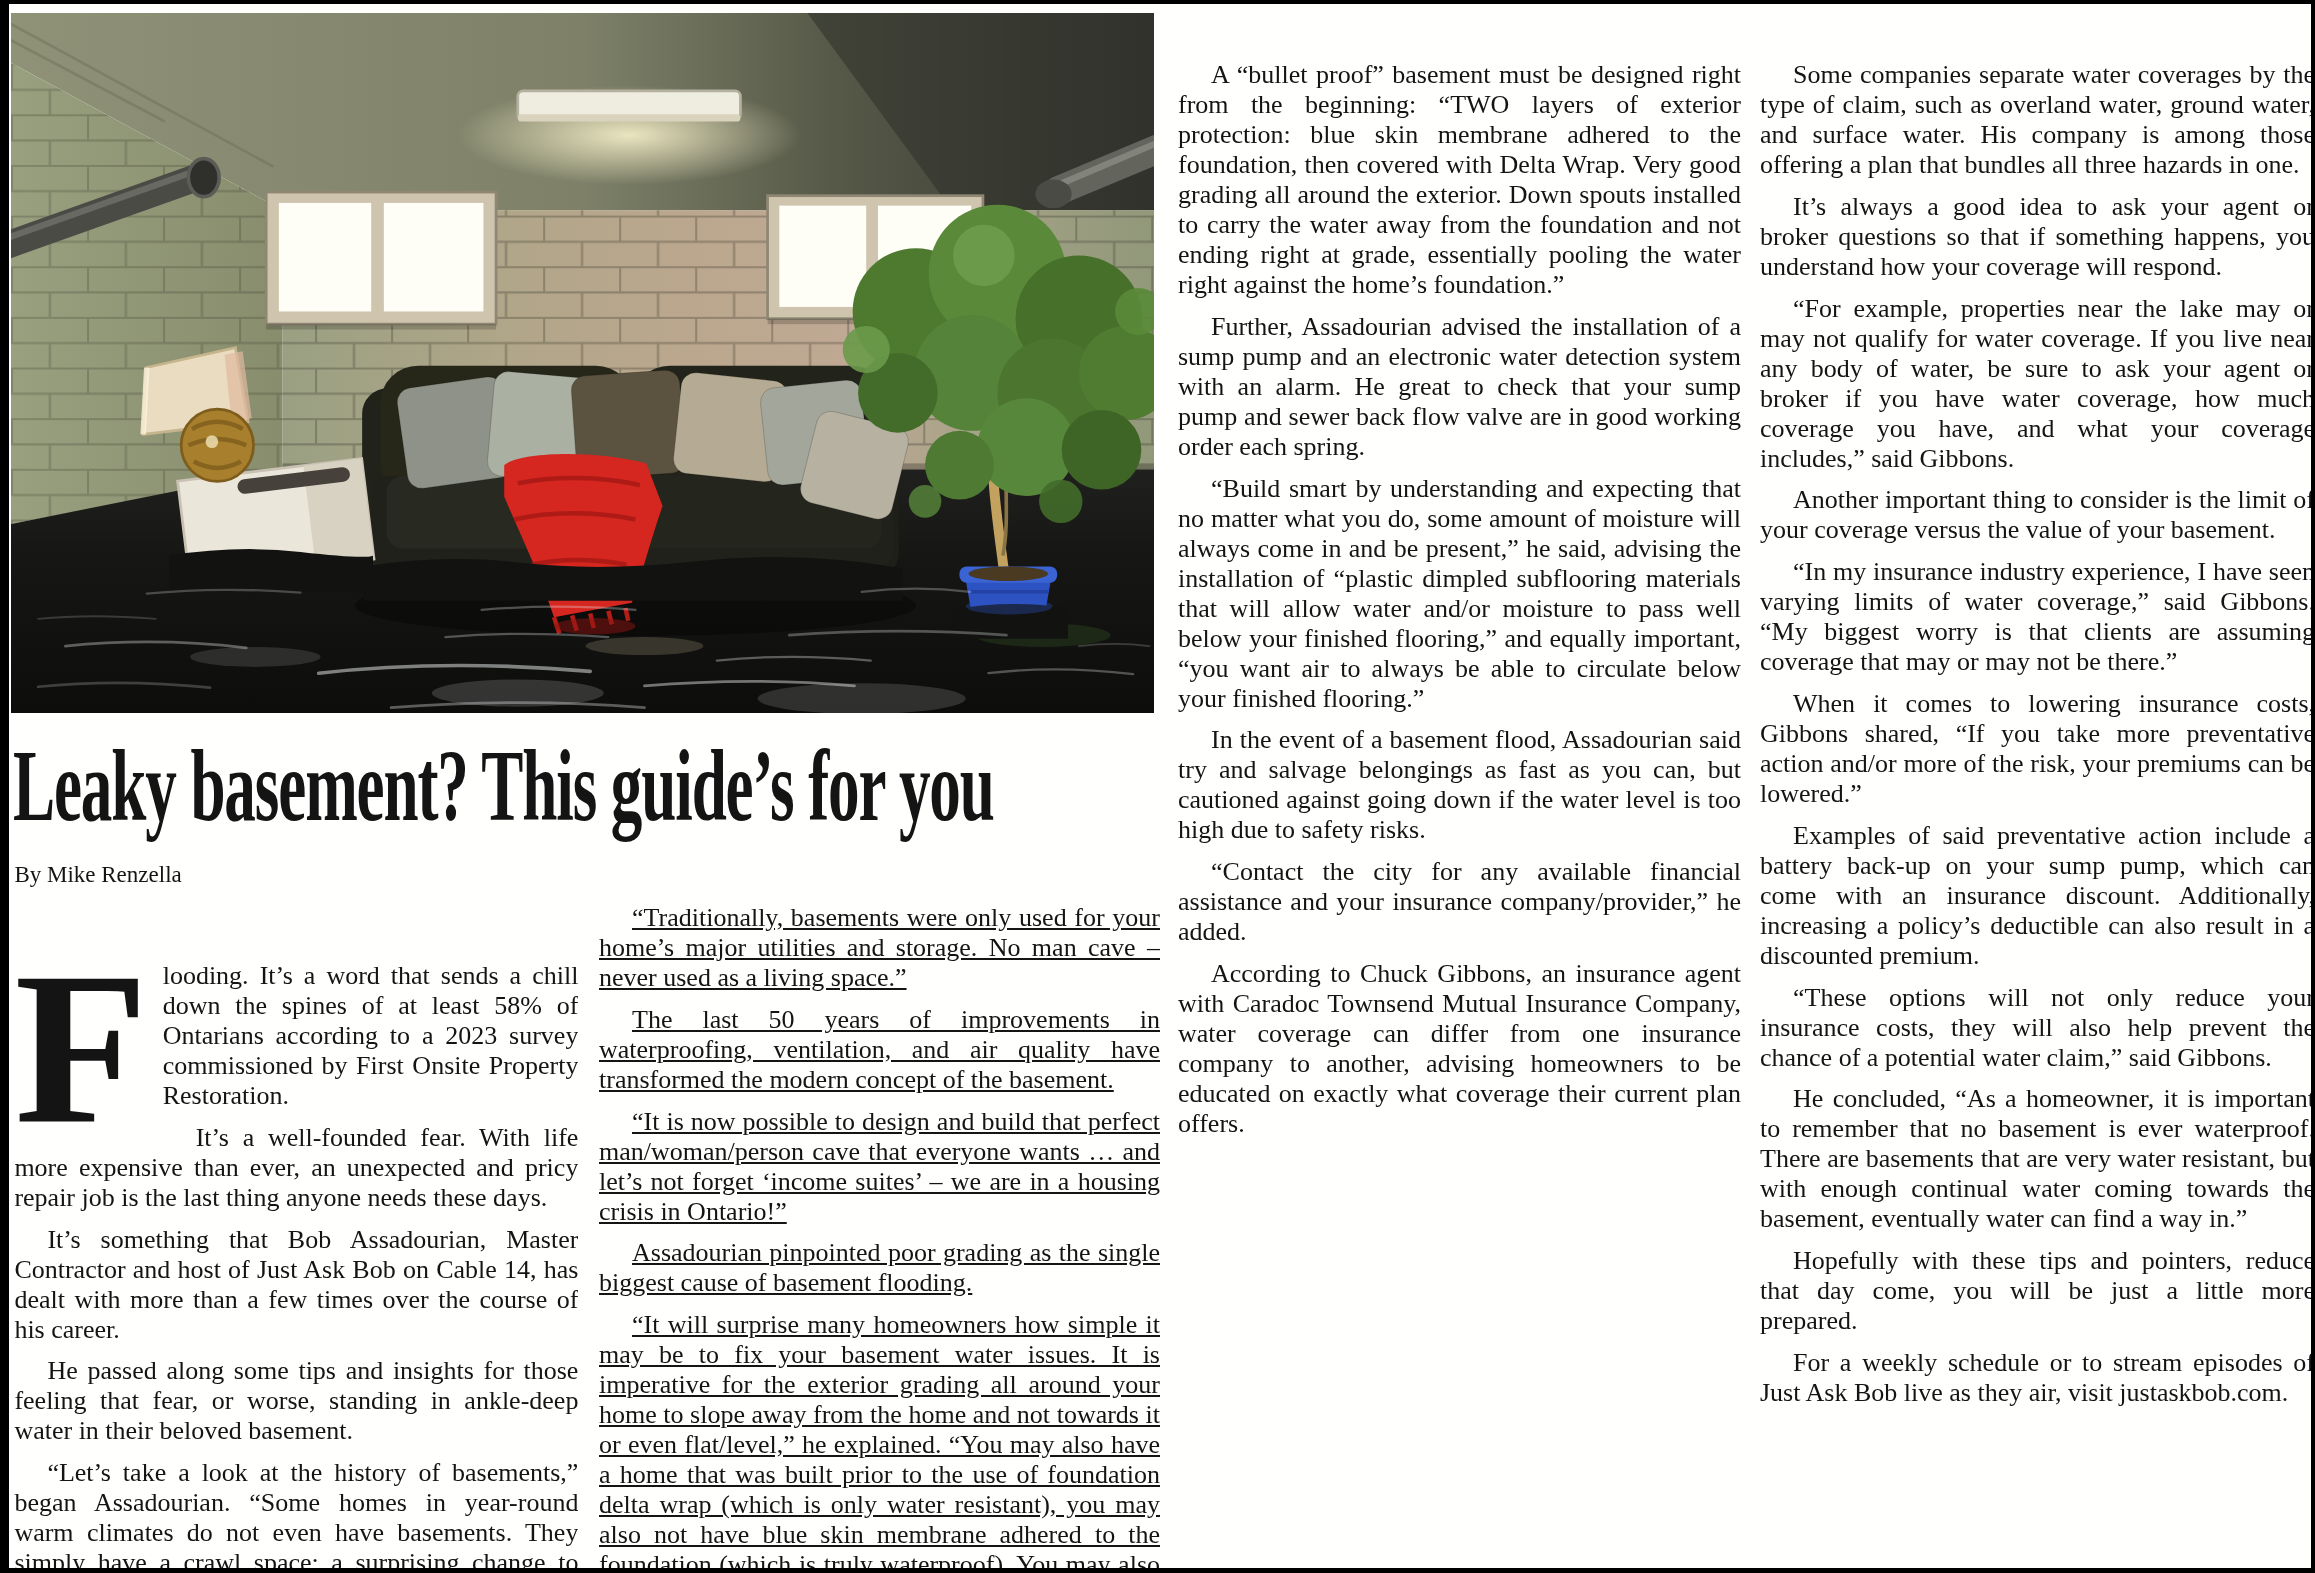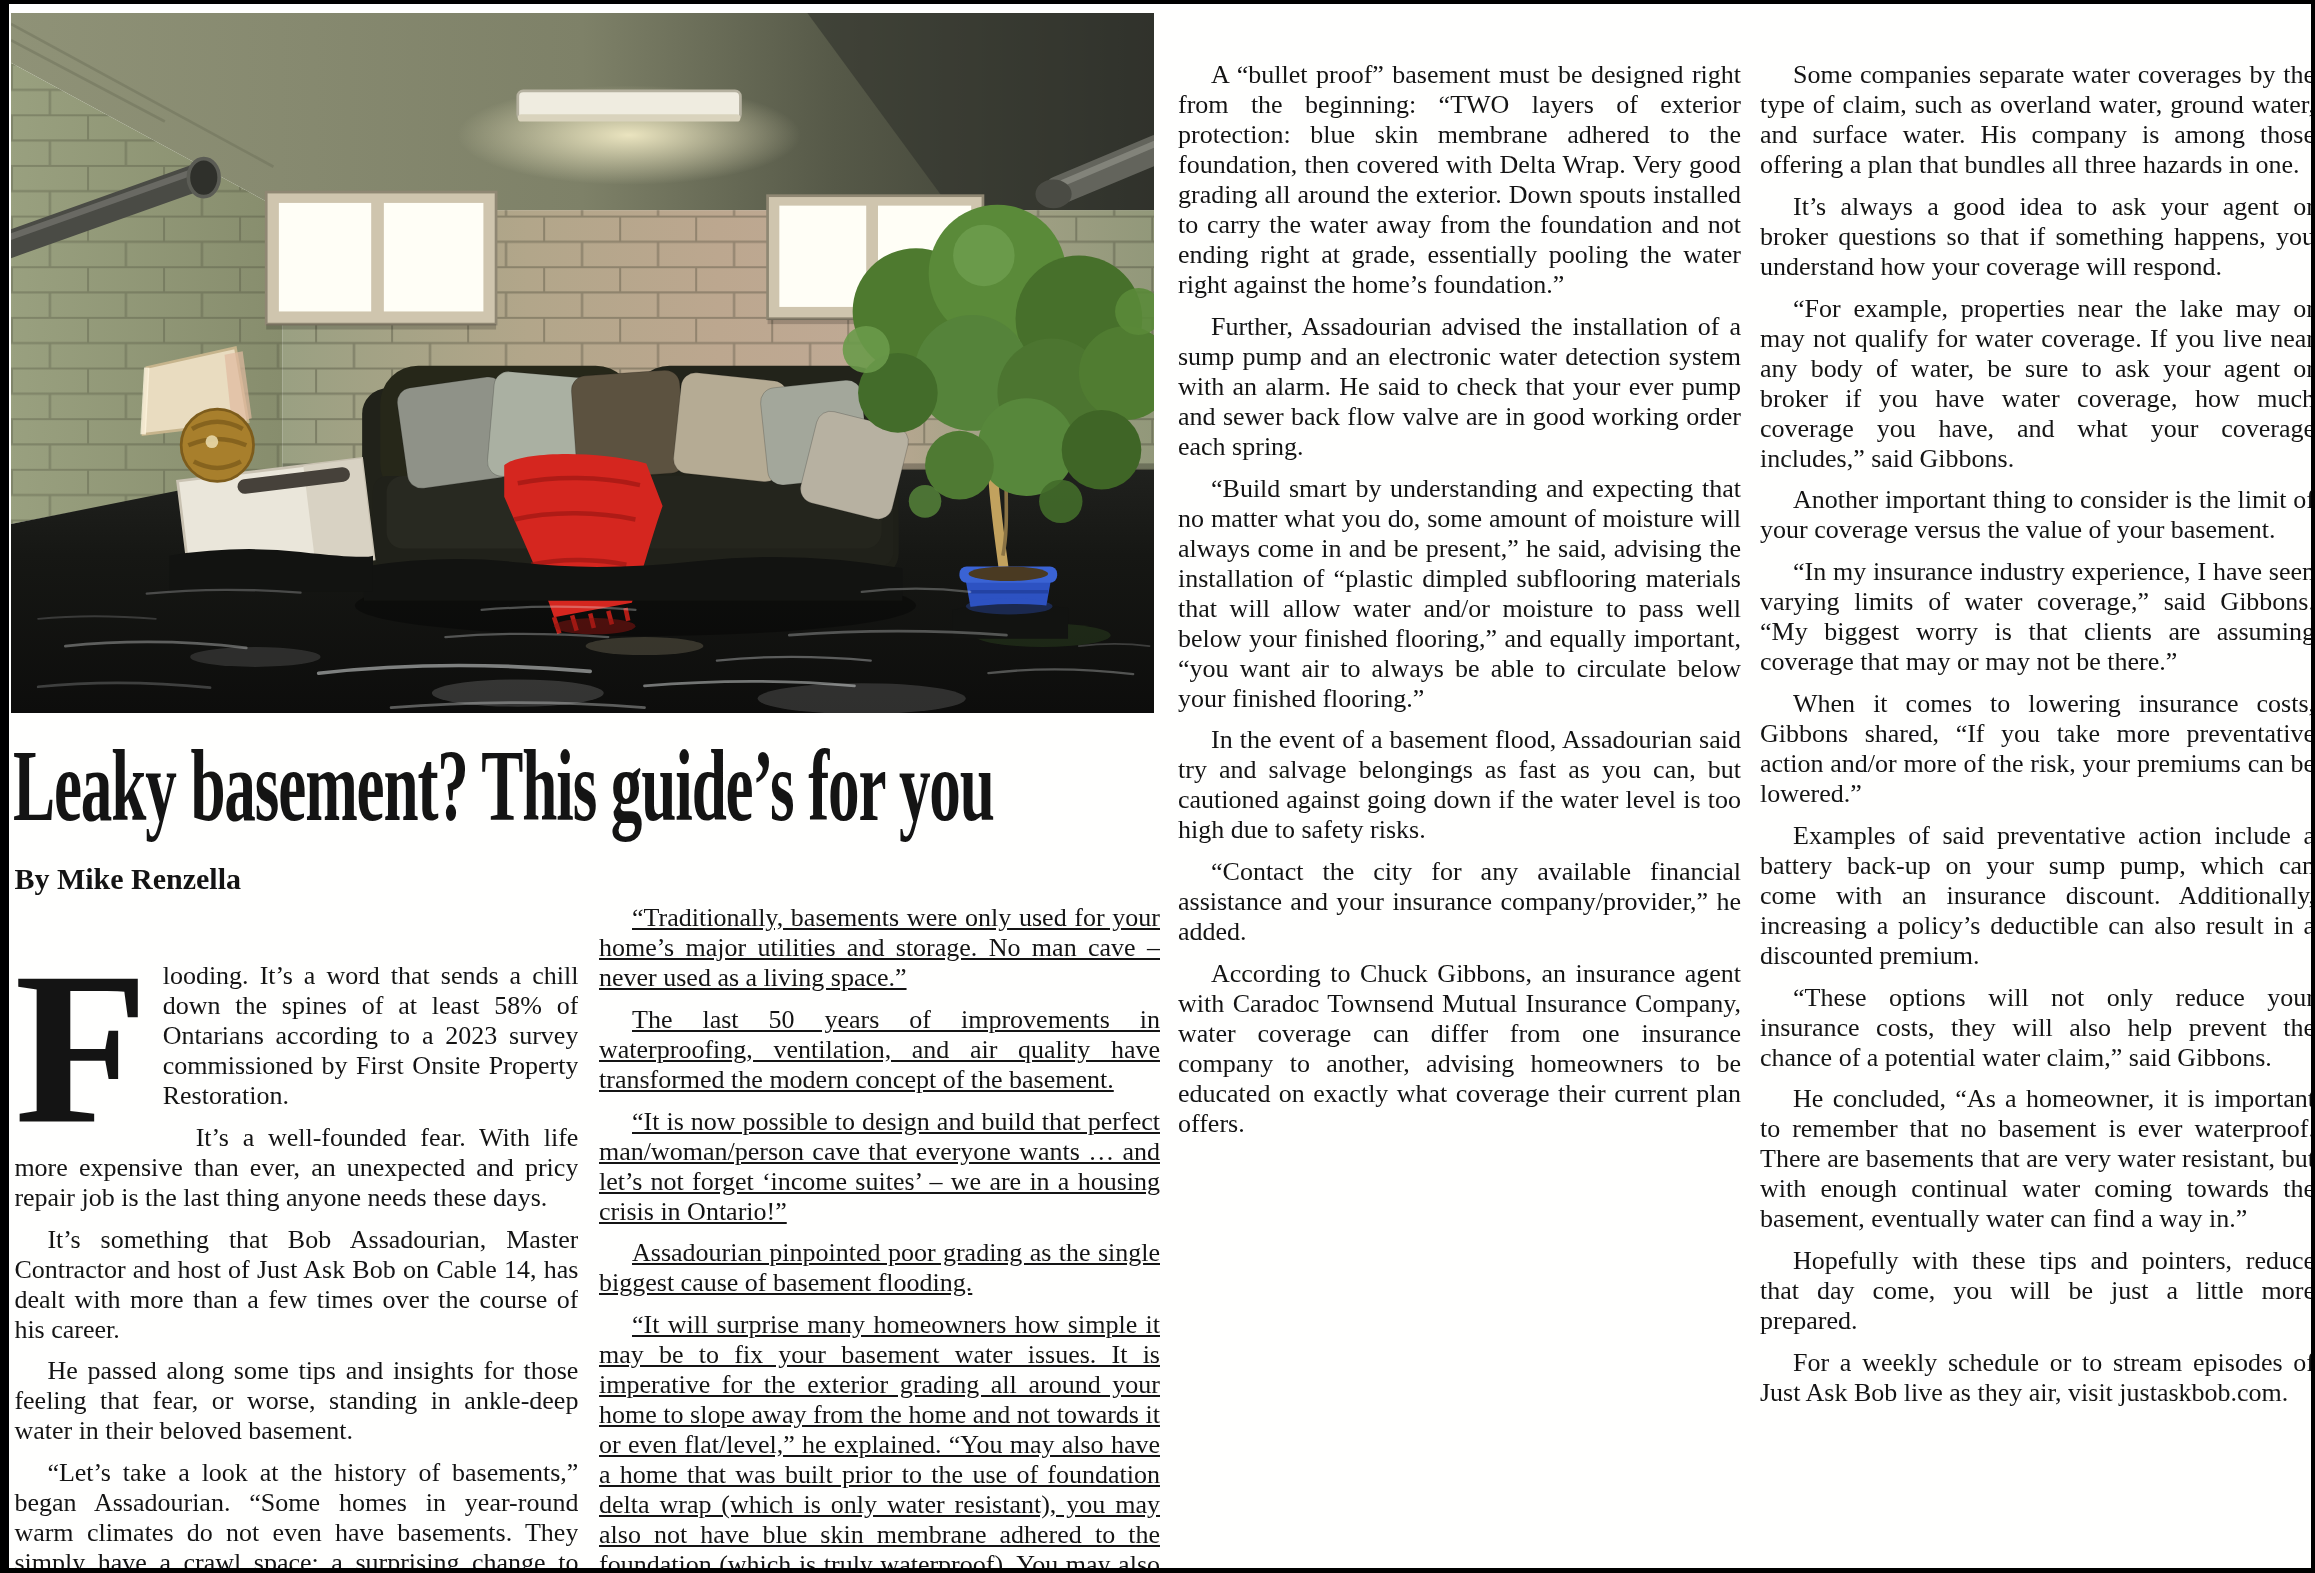--- a/index.html
+++ b/index.html
@@ -8,21 +8,21 @@
     background:#fffffe;border:solid #000;border-width:4.5px 5.4px 5.4px 9px;
     font-family:"Liberation Serif", serif;color:#141414;overflow:hidden;
   }
   figure.photo{position:absolute;left:1.8px;top:9px;width:1143px;height:700px;margin:0;padding:0;}
   figure.photo svg{display:block;width:100%;height:100%;}
   h1.headline{
     position:absolute;left:3.6px;top:724px;margin:0;white-space:nowrap;
     font-size:101px;font-weight:bold;letter-spacing:-1.8px;
     transform:scaleX(.625);transform-origin:0 50%;
   }
-  .byline{position:absolute;left:5.4px;top:858px;font-size:30px;font-weight:bold;}
+  .byline{position:absolute;left:5.4px;top:858px;font-size:23px;font-weight:normal;}
   .col{
     position:absolute;font-size:26px;line-height:30px;text-align:justify;
     overflow:hidden;
     margin-top:45px;
   }
   .col p{margin:0 0 11.8px 0;text-indent:33px;}
   .col1{left:5.4px;top:912px;width:564px;height:644px;}
   .col2{left:590px;top:854px;width:561px;height:706px;text-decoration:underline;}
   .col3{left:1169px;top:11px;width:563px;height:1549px;}
   .col4{left:1751px;top:11px;width:555px;height:1549px;}
@@ -232,21 +232,21 @@
   <p>“Traditionally, basements were only used for your home’s major utilities and storage. No man cave – never used as a living space.”</p>
       <p>The last 50 years of improvements in waterproofing, ventilation, and air quality have transformed the modern concept of the basement.</p>
       <p>“It is now possible to design and build that perfect man/woman/person cave that everyone wants … and let’s not forget ‘income suites’ – we are in a housing crisis in Ontario!”</p>
       <p>Assadourian pinpointed poor grading as the single biggest cause of basement flooding.</p>
       <p>“It will surprise many homeowners how simple it may be to fix your basement water issues. It is imperative for the exterior grading all around your home to slope away from the home and not towards it or even flat/level,” he explained. “You may also have a home that was built prior to the use of foundation delta wrap (which is only water resistant), you may also not have blue skin membrane adhered to the foundation (which is truly waterproof). You may also have cracks in your home’s foundation.”</p>
     </div>
 
   <div class="col col3">
 
   <p>A “bullet proof” basement must be designed right from the beginning: “TWO layers of exterior protection: blue skin membrane adhered to the foundation, then covered with Delta Wrap. Very good grading all around the exterior. Down spouts installed to carry the water away from the foundation and not ending right at grade, essentially pooling the water right against the home’s foundation.”</p>
-      <p>Further, Assadourian advised the installation of a sump pump and an electronic water detection system with an alarm. He said to check that your ever pump and sewer back flow valve are in good working order each spring.</p>
+      <p>Further, Assadourian advised the installation of a sump pump and an electronic water detection system with an alarm. He great to check that your sump pump and sewer back flow valve are in good working order each spring.</p>
       <p>“Build smart by understanding and expecting that no matter what you do, some amount of moisture will always come in and be present,” he said, advising the installation of “plastic dimpled subflooring materials that will allow water and/or moisture to pass well below your finished flooring,” and equally important, “you want air to always be able to circulate below your finished flooring.”</p>
       <p>In the event of a basement flood, Assadourian said try and salvage belongings as fast as you can, but cautioned against going down if the water level is too high due to safety risks.</p>
       <p>“Contact the city for any available financial assistance and your insurance company/provider,” he added.</p>
       <p>According to Chuck Gibbons, an insurance agent with Caradoc Townsend Mutual Insurance Company, water coverage can differ from one insurance company to another, advising homeowners to be educated on exactly what coverage their current plan offers.</p>
     </div>
 
   <div class="col col4">
 
   <p>Some companies separate water coverages by the type of claim, such as overland water, ground water, and surface water. His company is among those offering a plan that bundles all three hazards in one.</p>
       <p>It’s always a good idea to ask your agent or broker questions so that if something happens, you understand how your coverage will respond.</p>

